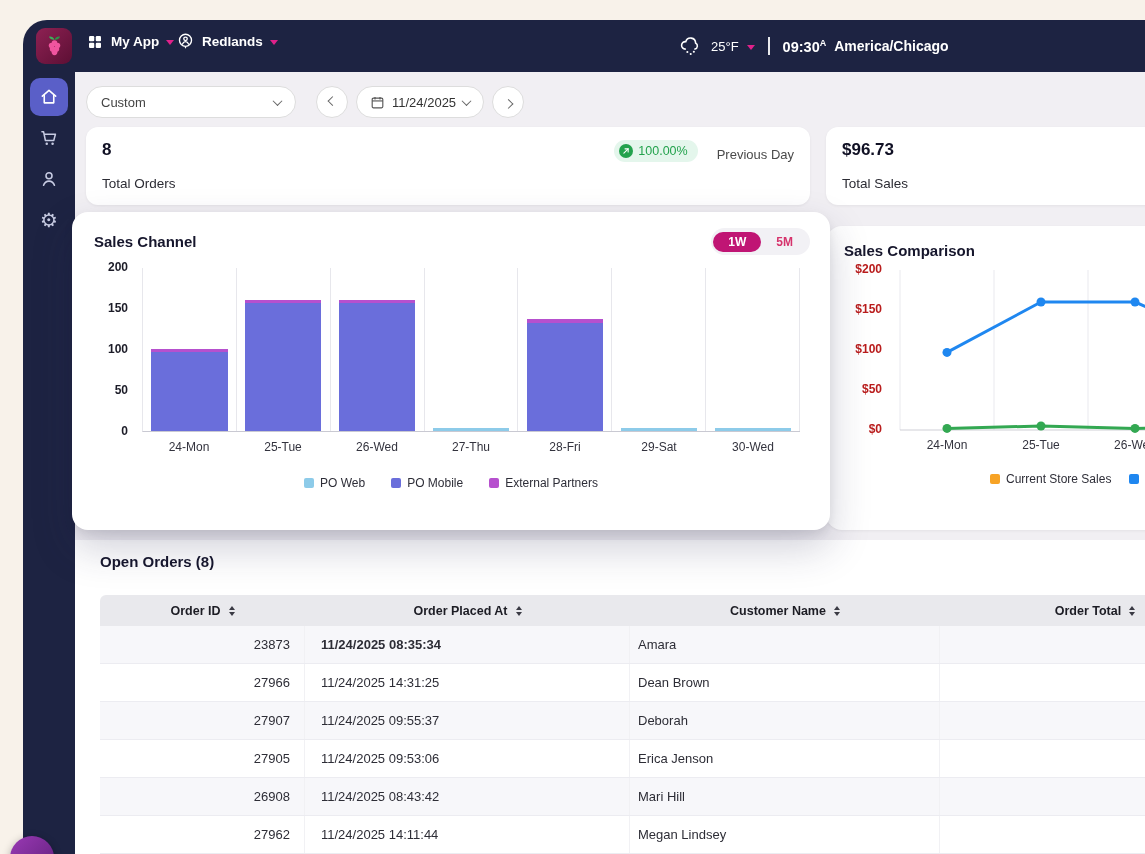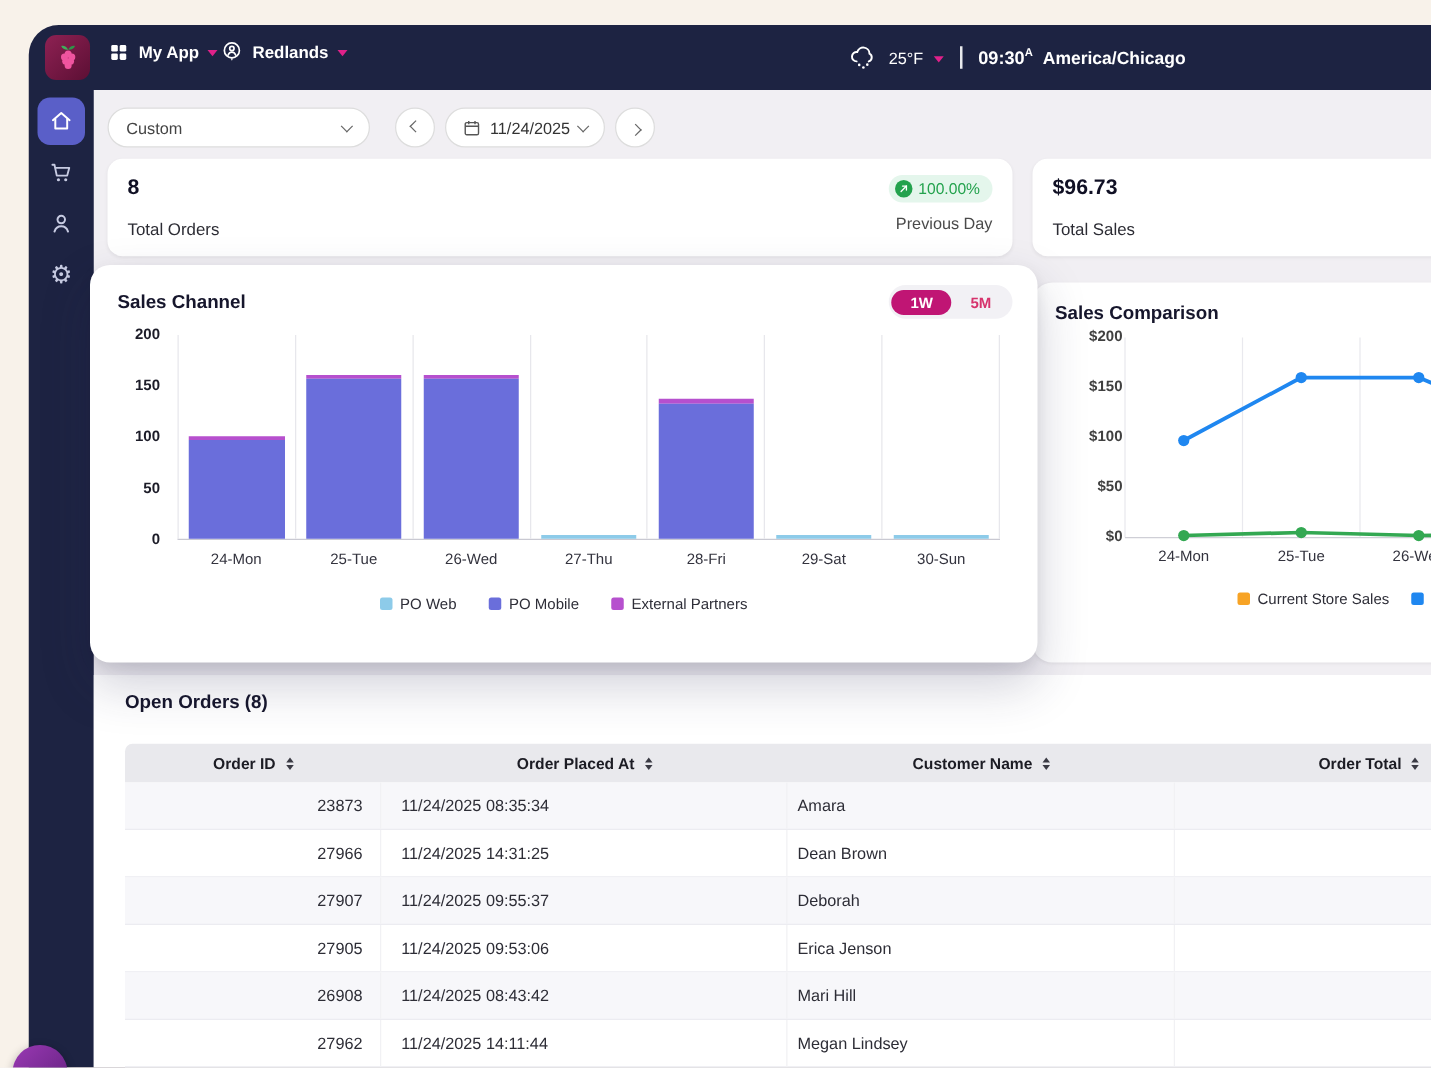--- a/index.html
+++ b/index.html
@@ -47,21 +47,21 @@
   .date-pill { height:32px; background:#fff; border:1px solid #ddd; border-radius:16px; margin:0 8px;
                display:flex; align-items:center; gap:7px; padding:0 13px; font-size:13px; color:#333; cursor:pointer; }
 
   
   .stat-card { position:absolute; background:#fff; border-radius:12px; box-shadow:0 1px 3px rgba(0,0,0,.06);
                padding:13px 16px 14px; display:flex; flex-direction:column; justify-content:space-between; }
   #stat-orders { left:86px; top:127px; width:724px; height:78px; }
   #stat-sales  { left:826px; top:127px; width:360px; height:78px; }
   .stat-value { font-size:17px; font-weight:bold; color:#101024; }
   .stat-label { font-size:13.5px; color:#2c2c34; }
-  .sc1-right { position:absolute; right:16px; top:13px; display:flex; flex-direction:column; align-items:flex-end; gap:9px; }
+  .sc1-right { position:absolute; right:16px; top:13px; display:flex; flex-direction:row; align-items:flex-end; gap:19px; }
   .badge { display:inline-flex; align-items:center; gap:5px; background:#e4f6ec; color:#23a24d;
            border-radius:11px; height:22px; padding:0 10px 0 5px; font-size:12.5px; }
   .badge-circle { width:14px; height:14px; border-radius:50%; background:#23a24d; display:flex; align-items:center; justify-content:center; }
   .compare-label { font-size:13px; color:#4a4a4a; }
 
   
   .sc-card { position:absolute; left:72px; top:212px; width:758px; height:318px; background:#fff; border-radius:16px;
              box-shadow:0 18px 40px rgba(40,40,80,.22), 0 4px 10px rgba(0,0,0,.08); z-index:5; }
   .card-title { font-size:15px; font-weight:bold; color:#16162c; }
   .sc-header { position:absolute; left:22px; right:20px; top:16px; display:flex; align-items:center; justify-content:space-between; }
@@ -77,21 +77,21 @@
   .sc-xlabel { flex:1; text-align:center; font-size:12px; color:#33333e; }
   .legend-row { display:flex; justify-content:center; gap:26px; }
   #sc-legend { position:absolute; left:0; right:0; top:264px; }
   .legend-item { display:flex; align-items:center; gap:6px; font-size:12px; color:#2e2e38; cursor:pointer; }
   .swatch { width:10px; height:10px; border-radius:2px; display:inline-block; }
 
   
   .cmp-card { position:absolute; left:826px; top:226px; width:380px; height:304px; background:#fff; border-radius:16px;
               box-shadow:0 1px 3px rgba(0,0,0,.06); z-index:2; }
   .cmp-title { position:absolute; left:18px; top:16px; }
-  .cmp-ylabel { position:absolute; left:16px; width:56px; text-align:right; font-size:12px; font-weight:bold; color:#404040; }
+  .cmp-ylabel { position:absolute; left:0; width:56px; text-align:right; font-size:12px; font-weight:bold; color:#b91c1c; }
   #cmp-svg { position:absolute; left:0; top:0; }
   .cmp-xlabel { position:absolute; top:212px; width:66px; text-align:center; font-size:12px; color:#33333e; }
   #cmp-legend { position:absolute; left:164px; top:246px; display:flex; gap:18px; }
 
   
   .orders-panel { position:absolute; left:75px; top:540px; width:1070px; height:314px; background:#fff; }
   .orders-title { position:absolute; left:25px; top:13px; }
   .oo-table { position:absolute; left:25px; top:55px; width:1150px; }
   .oo-head { display:flex; background:#e9e9ed; border-radius:6px 6px 0 0; height:31px; }
   .oo-hcell { display:flex; align-items:center; justify-content:center; gap:8px; font-size:12.5px; font-weight:bold; color:#1c1c24; cursor:pointer; }
@@ -275,21 +275,21 @@
           <span>Order Total</span>
           <span class="sort">
             <i class="up"></i>
             <i class="down"></i>
           </span>
         </div>
       </div>
     <div id="oo-body">
         <div class="oo-row alt">
           <div class="oo-cell c0" style="width: 205px;">23873</div>
-          <div class="oo-cell c1" style="width: 325px;">11/24/2025 08:35:34</div>
+          <div class="oo-cell c1" style="width: 325px; font-weight: bold;">11/24/2025 08:35:34</div>
           <div class="oo-cell c2" style="width: 310px;">Amara</div>
           <div class="oo-cell c3" style="width: 310px;"></div>
         </div>
         <div class="oo-row">
           <div class="oo-cell c0" style="width: 205px;">27966</div>
           <div class="oo-cell c1" style="width: 325px;">11/24/2025 14:31:25</div>
           <div class="oo-cell c2" style="width: 310px;">Dean Brown</div>
           <div class="oo-cell c3" style="width: 310px;"></div>
         </div>
         <div class="oo-row alt">
@@ -414,21 +414,21 @@
         </div>
       </div>
     </div>
   <div class="sc-xlabels" id="sc-xlabels">
       <div class="sc-xlabel">24-Mon</div>
       <div class="sc-xlabel">25-Tue</div>
       <div class="sc-xlabel">26-Wed</div>
       <div class="sc-xlabel">27-Thu</div>
       <div class="sc-xlabel">28-Fri</div>
       <div class="sc-xlabel">29-Sat</div>
-      <div class="sc-xlabel">30-Sun</div>
+      <div class="sc-xlabel">30-Wed</div>
     </div>
   <div class="legend-row" id="sc-legend">
       <div class="legend-item">
         <span class="swatch" style="background: rgb(141, 203, 233);"></span>
         <span>PO Web</span>
       </div>
       <div class="legend-item">
         <span class="swatch" style="background: rgb(106, 110, 219);"></span>
         <span>PO Mobile</span>
       </div>

